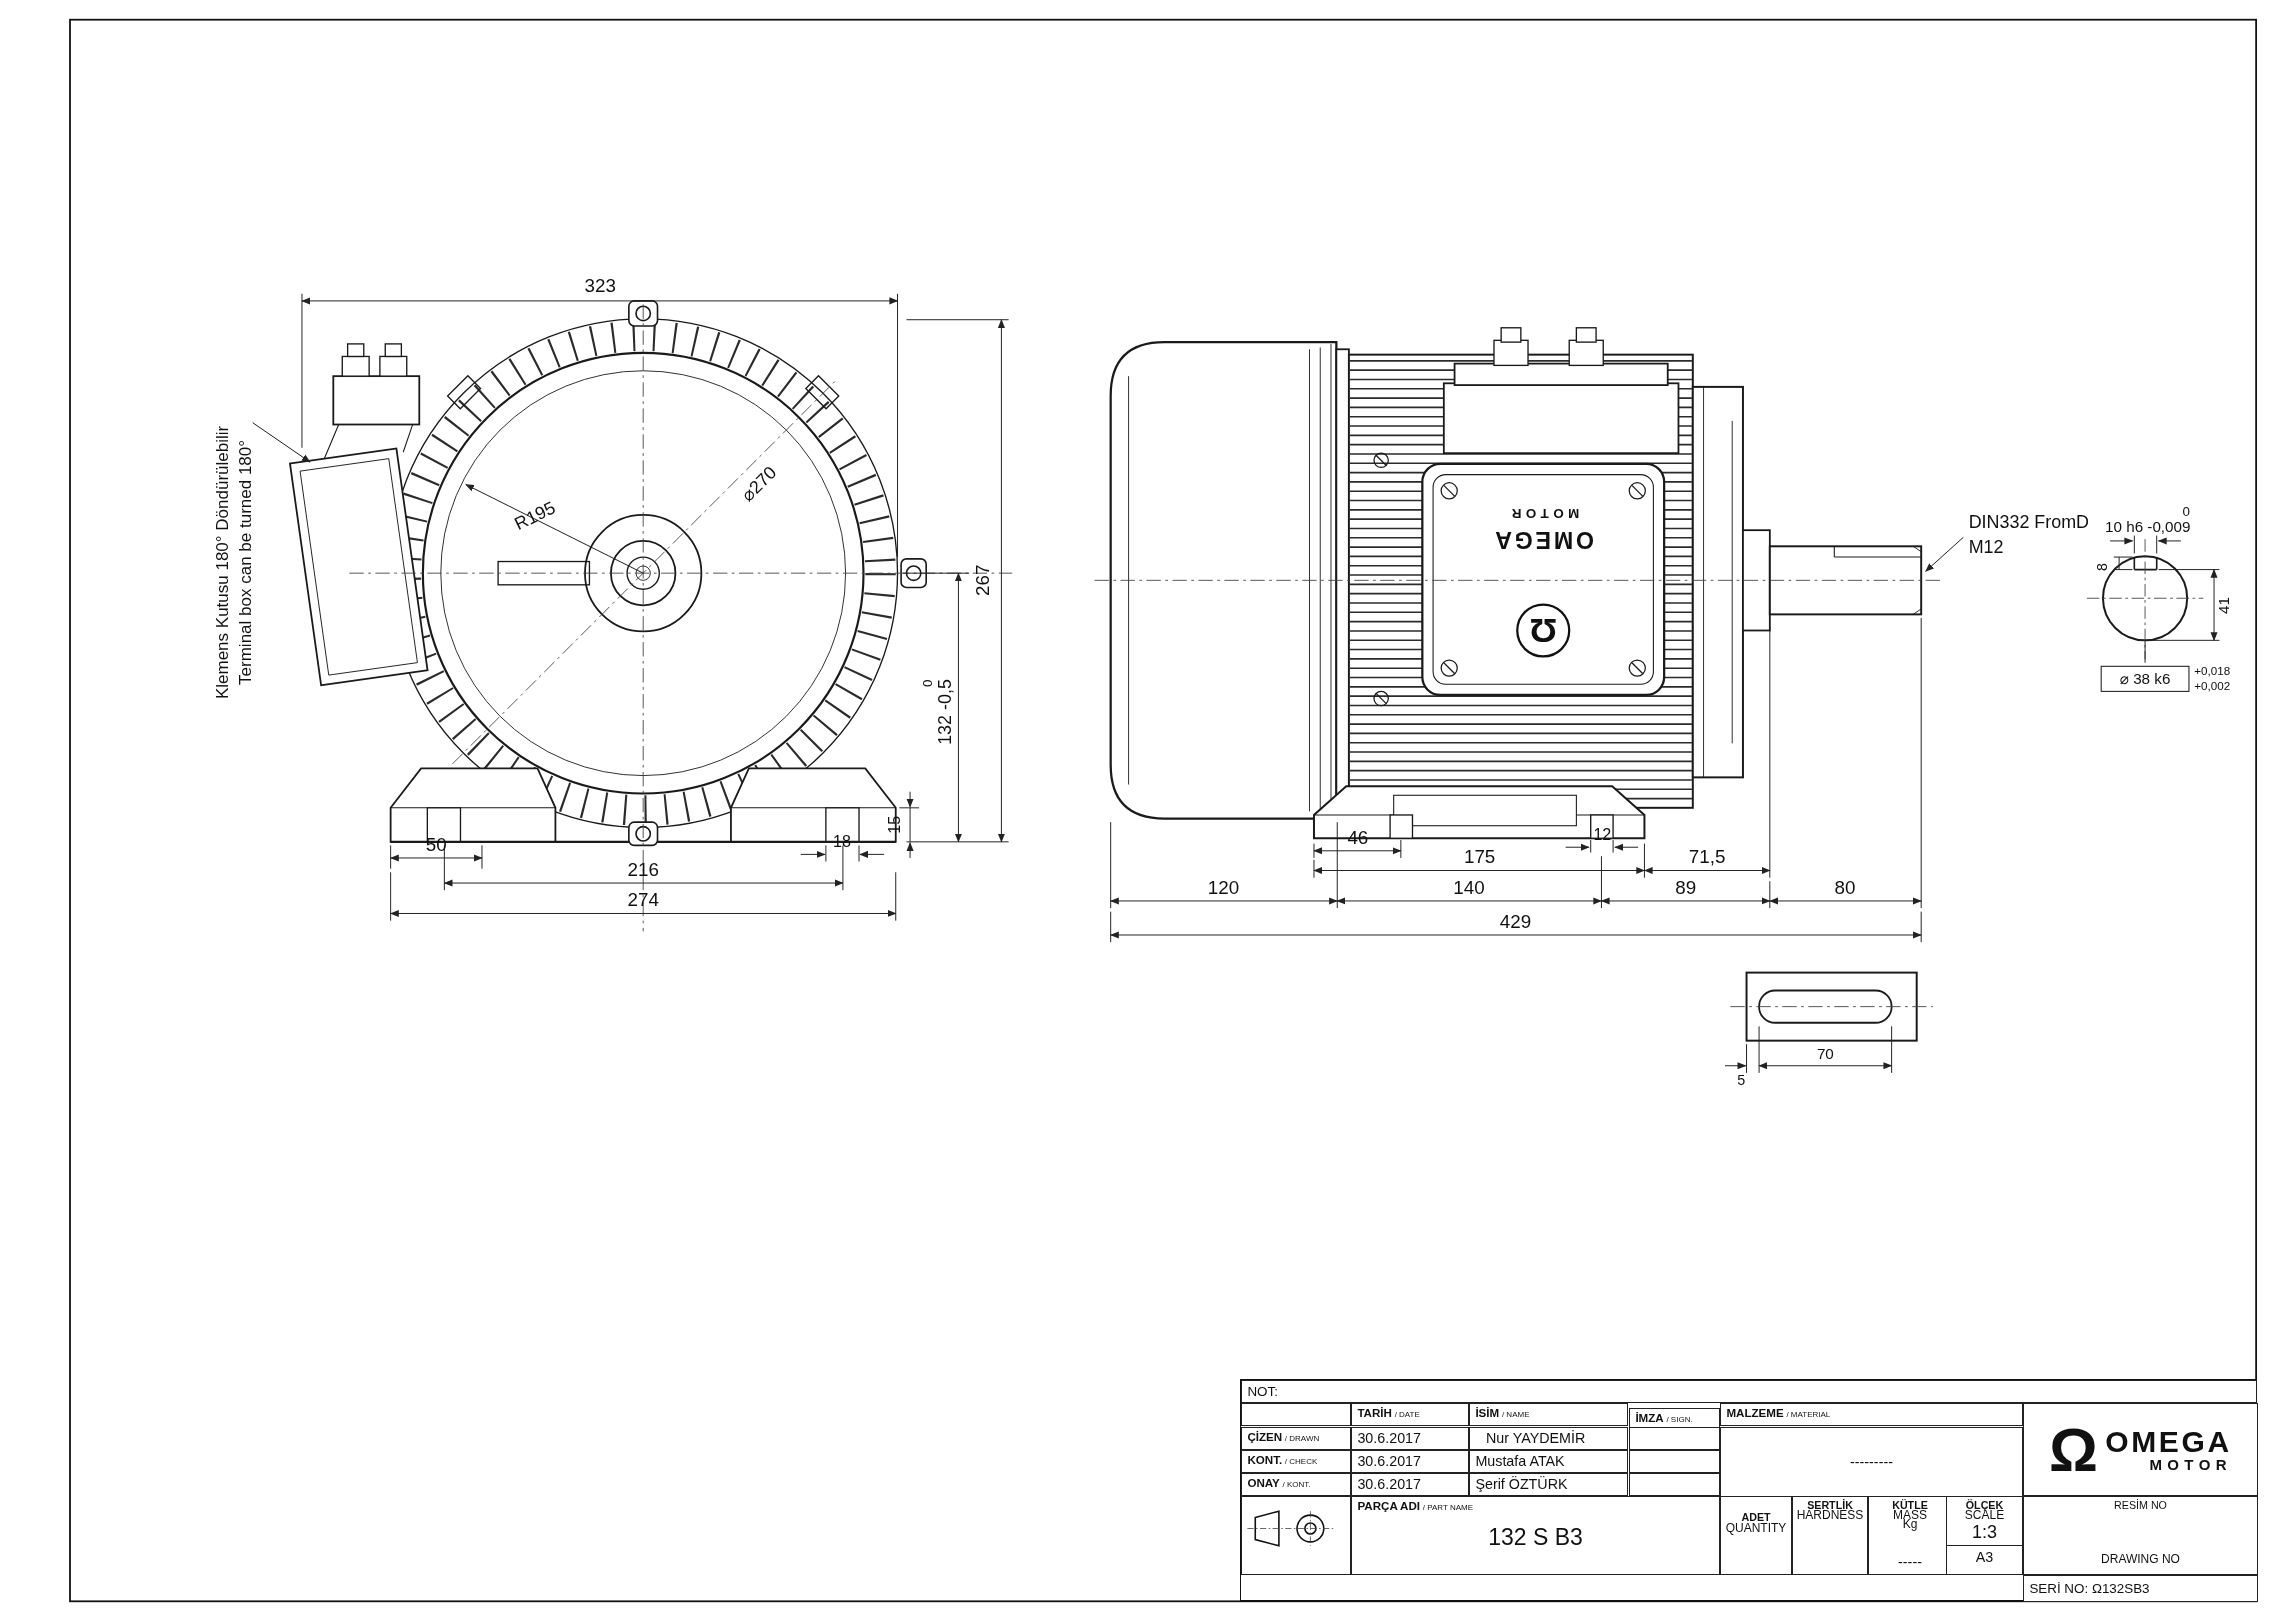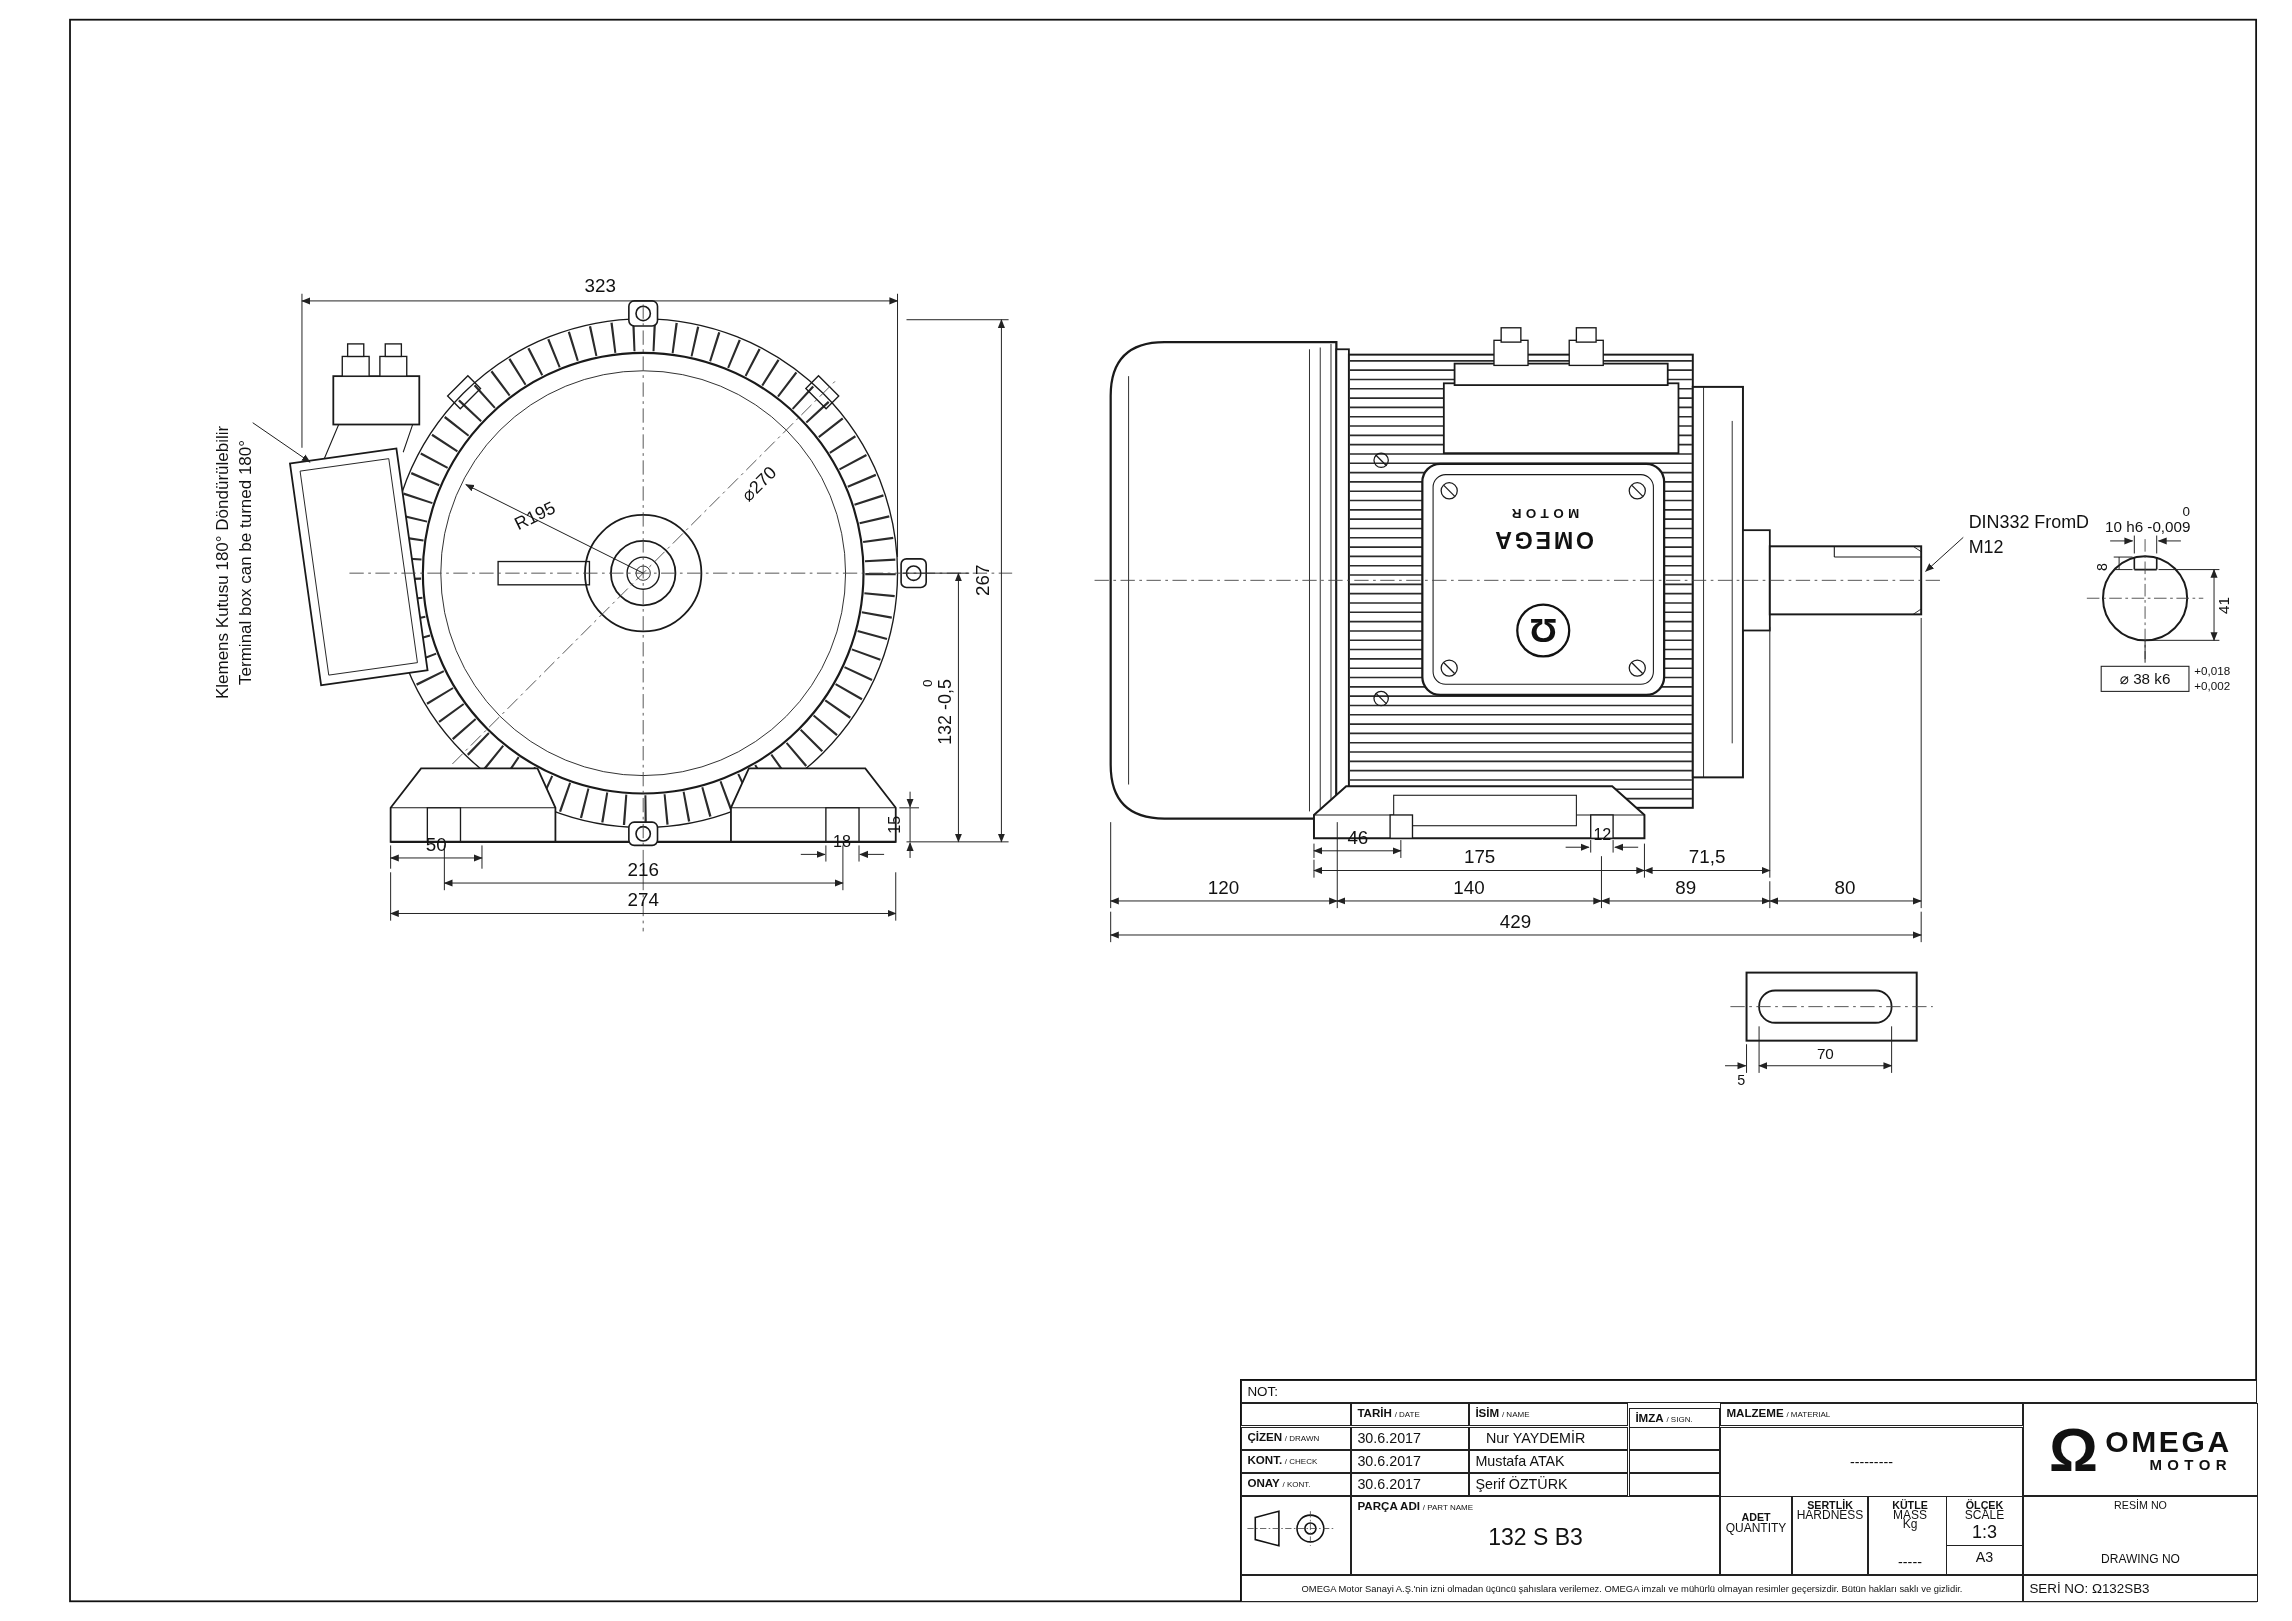--- a/index.html
+++ b/index.html
@@ -379,21 +379,18 @@
       <span style="font-size:18px;margin-top:1.8px;">1:3</span>
     </div>
     <div class="center" style="border-top:0.9px solid #222;height:23px;margin-top:1.8px;font-size:14.3px;">A3</div>
   </div>
   <div class="cell colflex" style="left:782px;top:116px;width:235px;height:79px;padding-top:2.7px;gap:44px;">
     <span class="tinyhdr" style="font-weight:normal;">RESİM NO</span>
     <span class="tinyen">DRAWING NO</span>
     <span class="bigval" style="margin-top:7.2px;">A-132S B3-L</span>
   </div>
 
-  <div class="cell center" style="left:0;top:195px;width:782px;height:27px;">
-    <span class="footnote">OMEGA Motor Sanayi A.Ş.'nin izni olmadan üçüncü şahıslara verilemez. OMEGA imzalı ve mühürlü olmayan resimler geçersizdir. Bütün hakları saklı ve gizlidir.</span>
-  </div>
   <div class="cell pad center" style="left:782px;top:195px;width:235px;height:27px;justify-content:flex-start;">
     <span class="rowtxt">SERİ NO: Ω132SB3</span>
   </div>
 </div>
 </div>
 
 
 </body></html>

